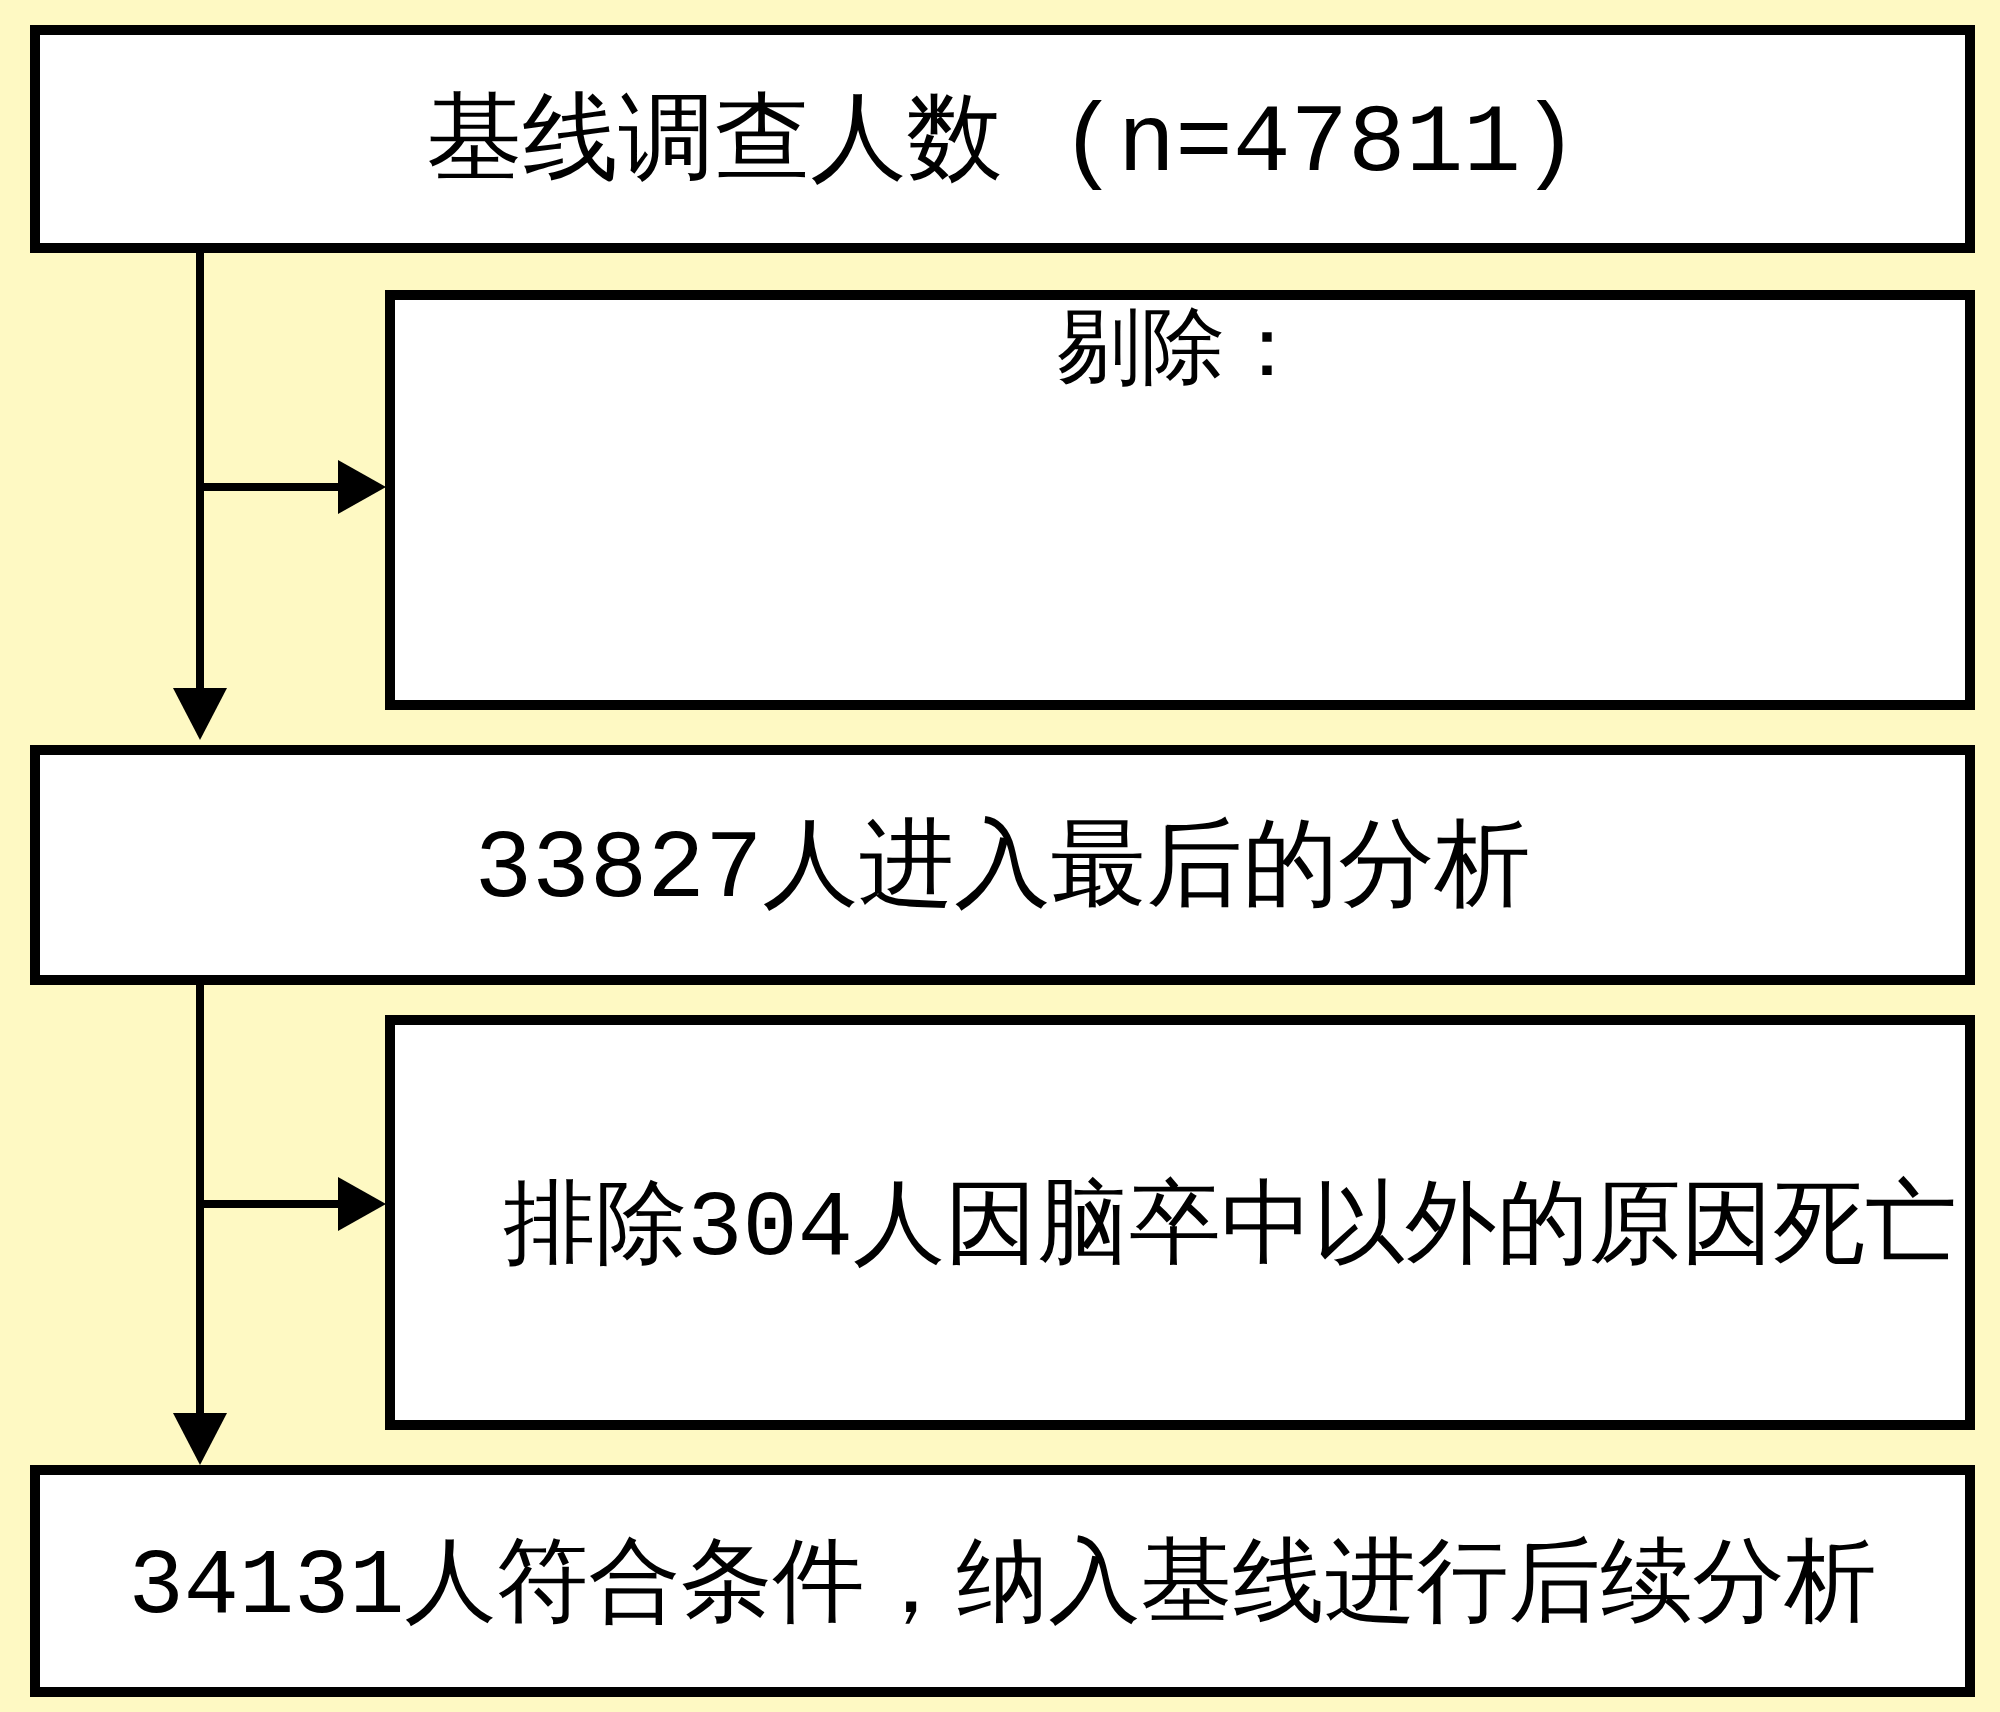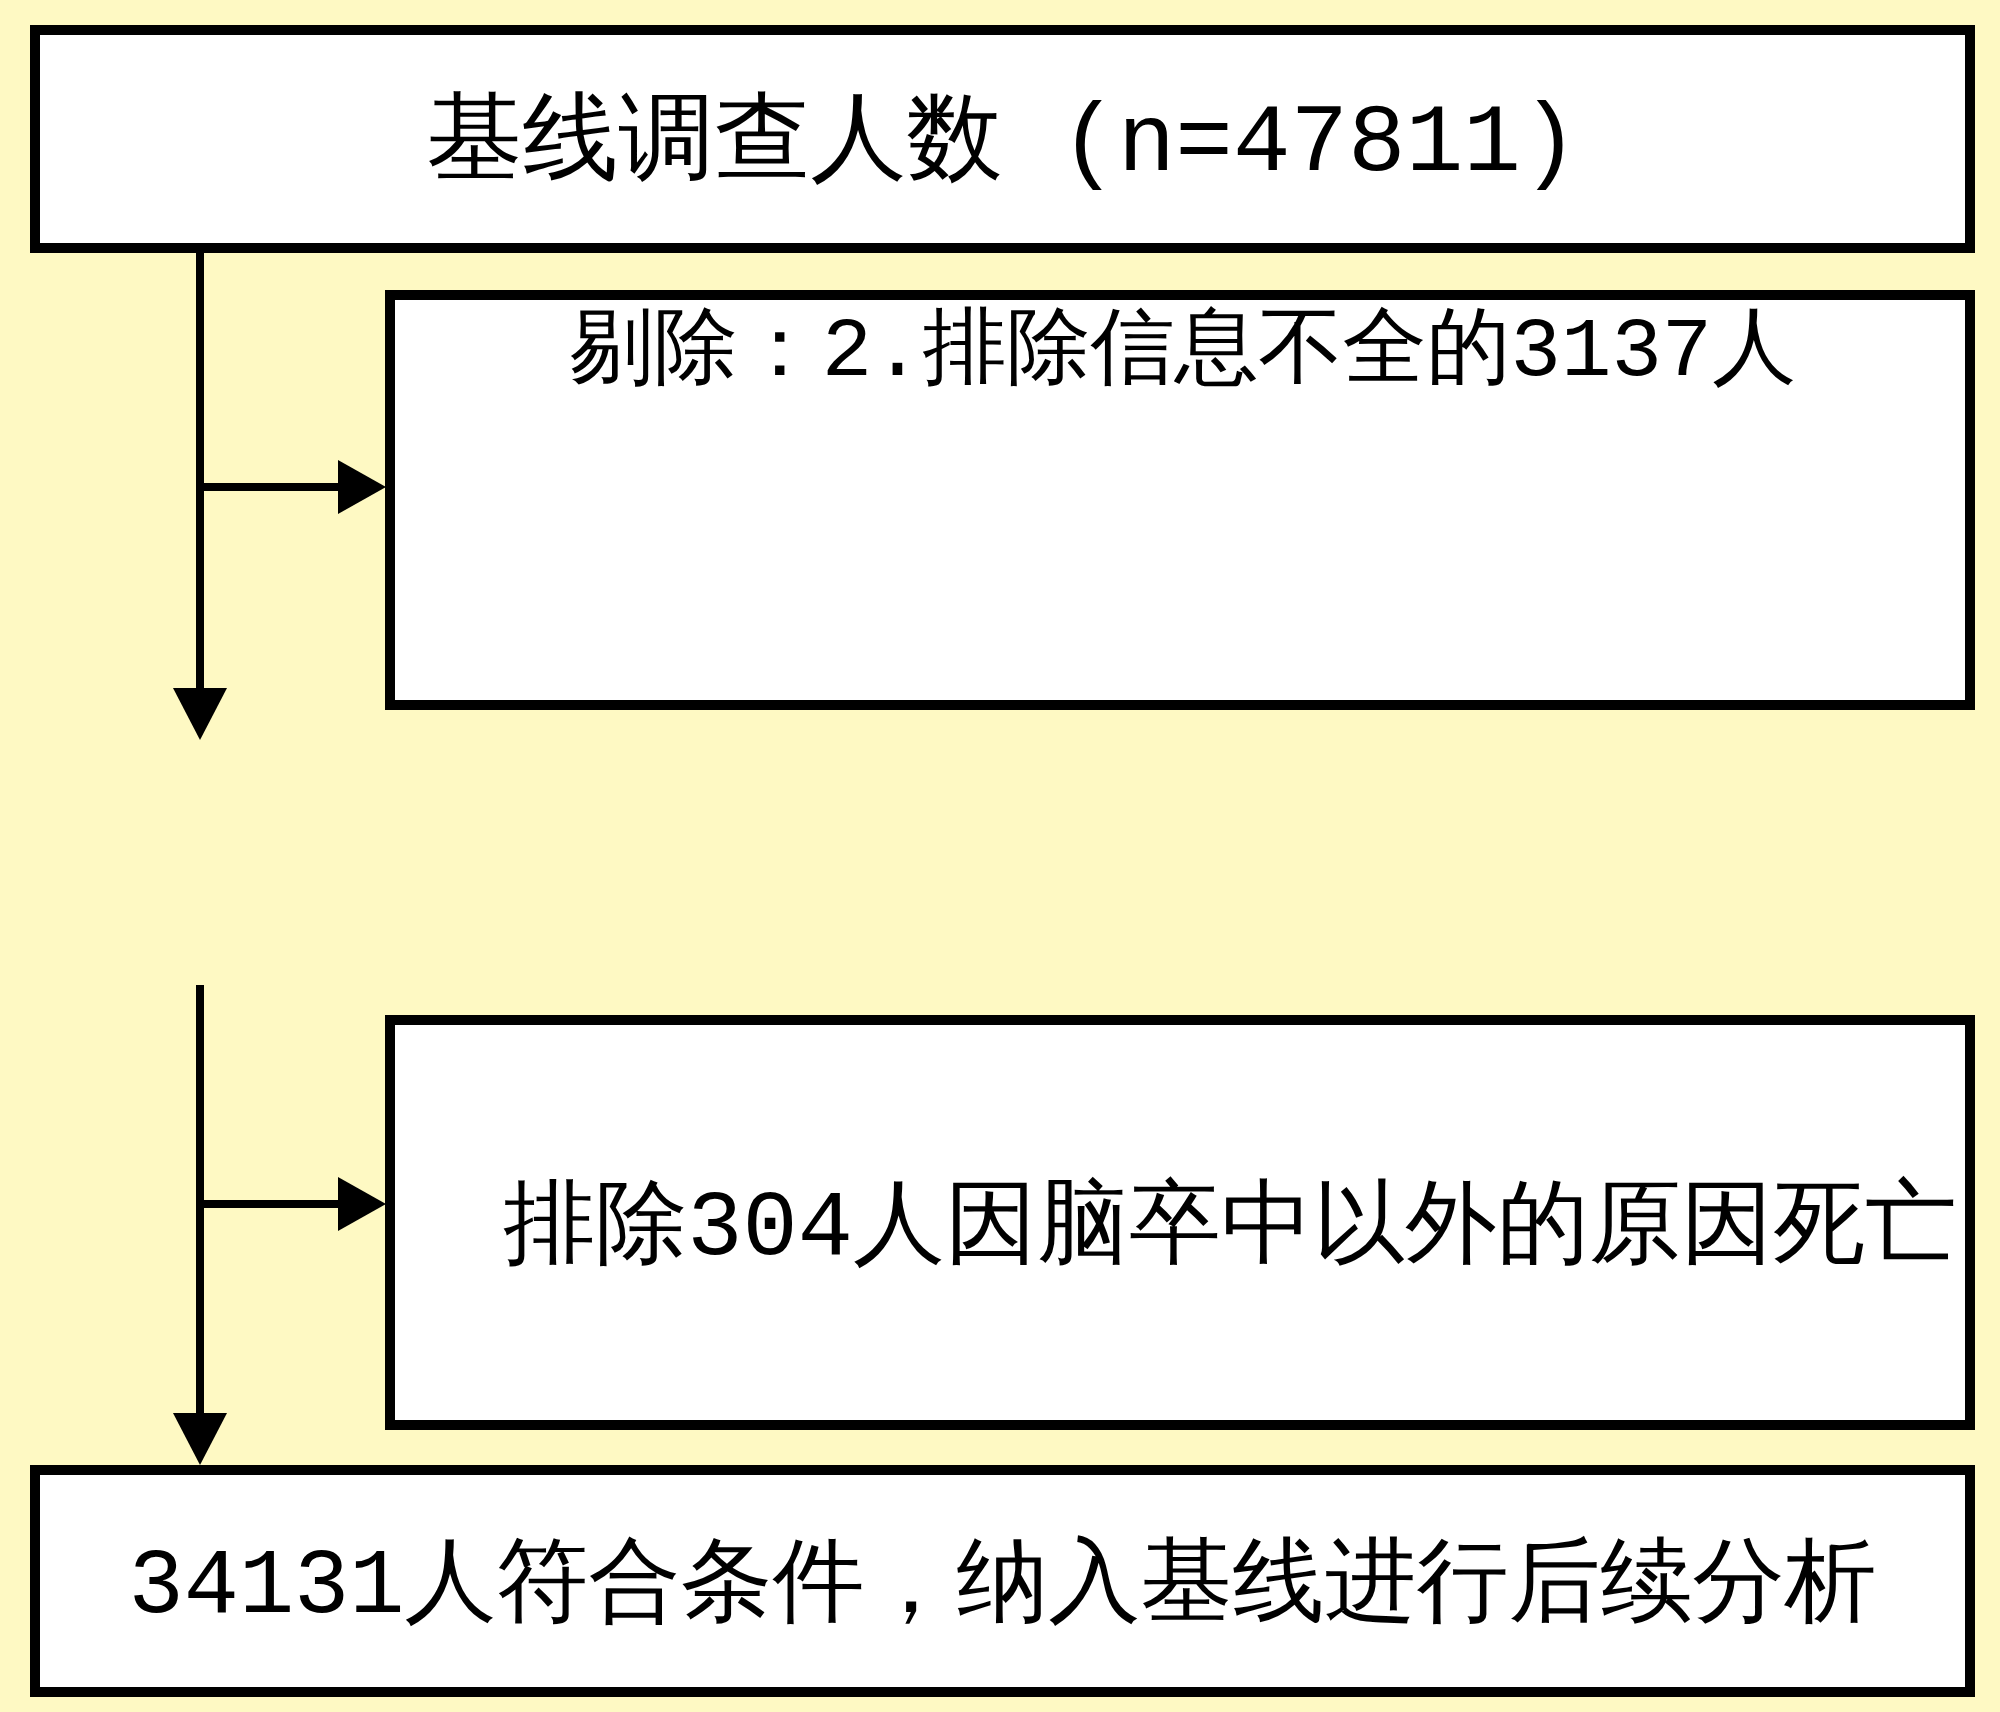--- a/index.html
+++ b/index.html
@@ -84,23 +84,25 @@
   </div>
 
   <div class="vline" id="vline1"></div>
   <div class="arrow-down" id="ahdown1"></div>
 
   <div class="hline" id="hline1"></div>
   <div class="arrow-right" id="ahright1"></div>
 
   <div class="box left-multiline" id="box-excluded1">
     <span>剔除：</span>
-    <span>2.排除信息不全的3137人</span>
   </div>
 
+  <div class="box center" id="box-analysis">
+    <span>33827人进入最后的分析</span>
+  </div>
 
   <div class="vline" id="vline2"></div>
   <div class="arrow-down" id="ahdown2"></div>
 
   <div class="hline" id="hline2"></div>
   <div class="arrow-right" id="ahright2"></div>
 
   <div class="box left-single" id="box-excluded2">
     <span>排除304人因脑卒中以外的原因死亡</span>
   </div>

